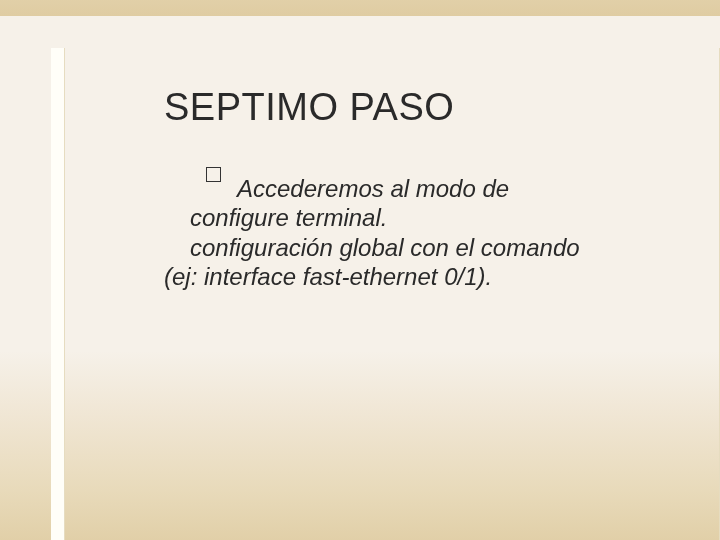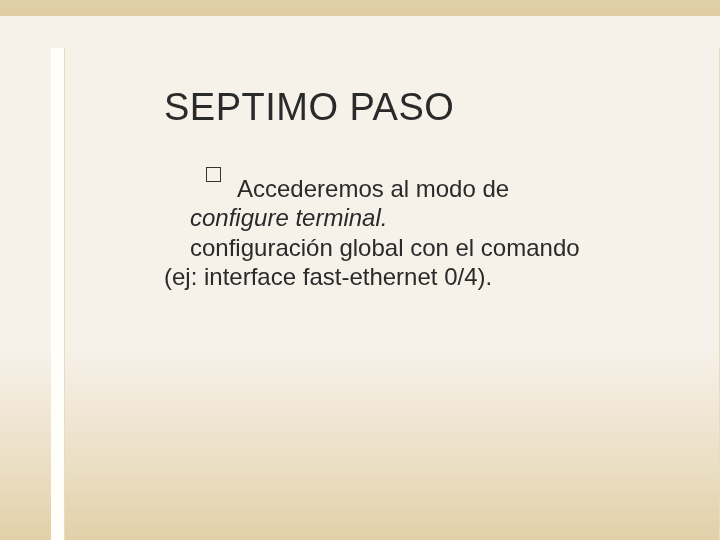--- a/index.html
+++ b/index.html
@@ -32,21 +32,21 @@
   .title {
     font-size: 38px;
     font-weight: 400;
     margin-bottom: 22px;
     letter-spacing: 0.5px;
   }
   .body {
     font-size: 24px;
     line-height: 1.22;
   }
-  .body p { margin: 0; }
+  .body p { margin: 0; font-style: italic; }
   .indent { padding-left: 26px; }
   .bullet-box {
     display: inline-block;
     width: 15px; height: 15px;
     border: 1.5px solid #333;
     vertical-align: -1px;
     margin-right: 0px;
   }
   .italic { font-style: italic; }
 </style>
@@ -62,16 +62,16 @@
 
   <div class="body">
 
     <p class="indent">
       <span class="bullet-box"></span><span>Accederemos al modo de</span>
     </p>
     <p class="indent italic">configure terminal.</p>
     <p class="indent">configuración global con el comando</p>
 
 
-    <p>(ej: interface fast-ethernet 0/4).</p>
+    <p>(ej: interface fast-ethernet 0/1).</p>
 
   </div>
 </div>
 
 </body></html>

